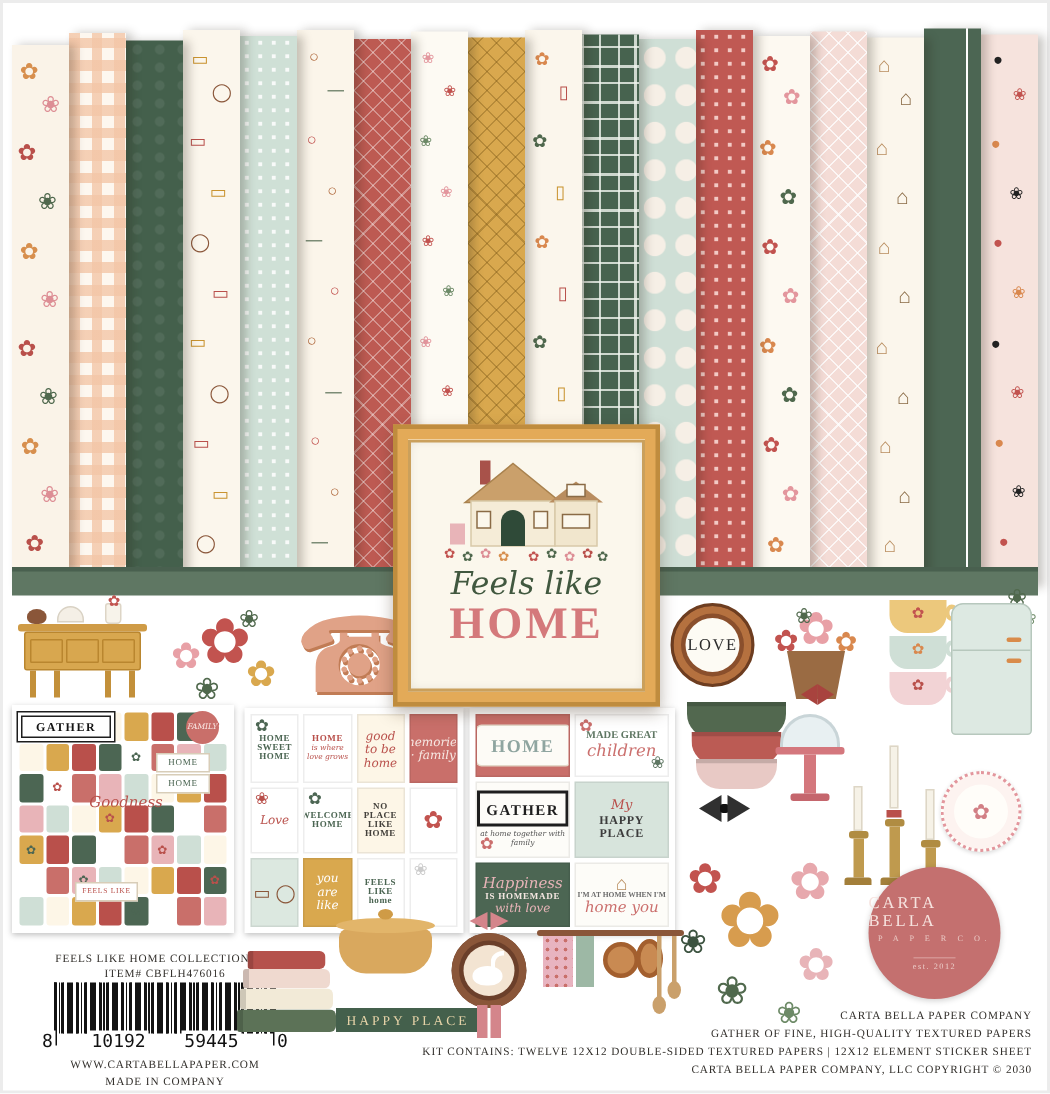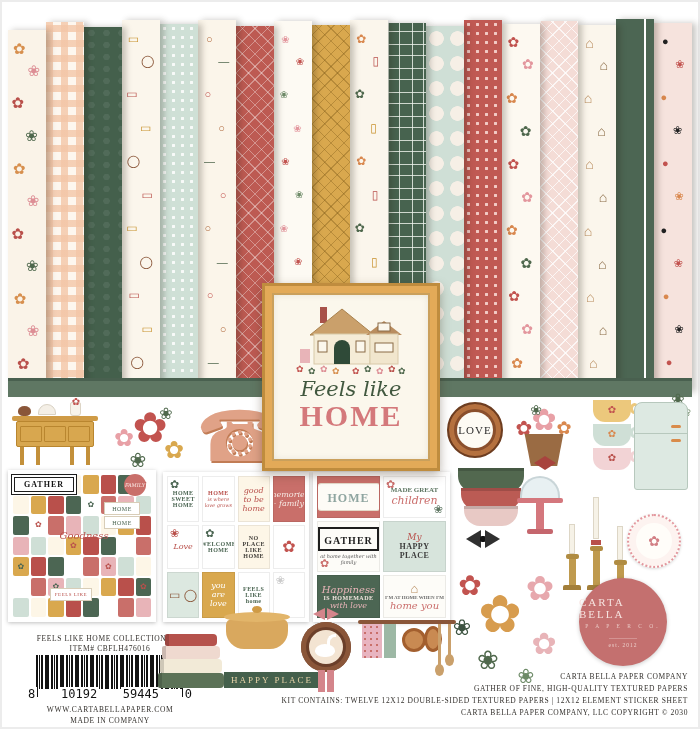--- a/index.html
+++ b/index.html
@@ -475,21 +475,21 @@
         <div class="card" style="background: rgb(253, 246, 231);">
           <span class="c-serif" style="font-size:6px;letter-spacing:.4px;color:#44413c;padding:0 2px;">NO PLACE LIKE HOME</span>
         </div>
         <div class="card" style="background: rgb(255, 255, 255);">
           <span style="font-size:16px;color:#c2534f">✿</span>
         </div>
         <div class="card" style="background: rgb(220, 232, 224);">
           <span style="font-size:12px;color:#8a5639">▭ ◯</span>
         </div>
         <div class="card" style="background: rgb(217, 168, 78);">
-          <span class="c-script" style="font-size:8px;color:#ffffff;padding:0 2px;">you are love</span>
+          <span class="c-script" style="font-size:8px;color:#ffffff;padding:0 2px;">you are like</span>
         </div>
         <div class="card" style="background: rgb(255, 255, 255);">
           <span class="c-serif" style="font-size:6px;letter-spacing:.4px;color:#4c6653;padding:0 2px;">FEELS LIKE home</span>
         </div>
         <div class="card" style="background: rgb(255, 255, 255);">
           <span class="corner" style="left:2px;top:2px;color:#cccccc">❀</span>
         </div>
       </div>
   </div>
 

